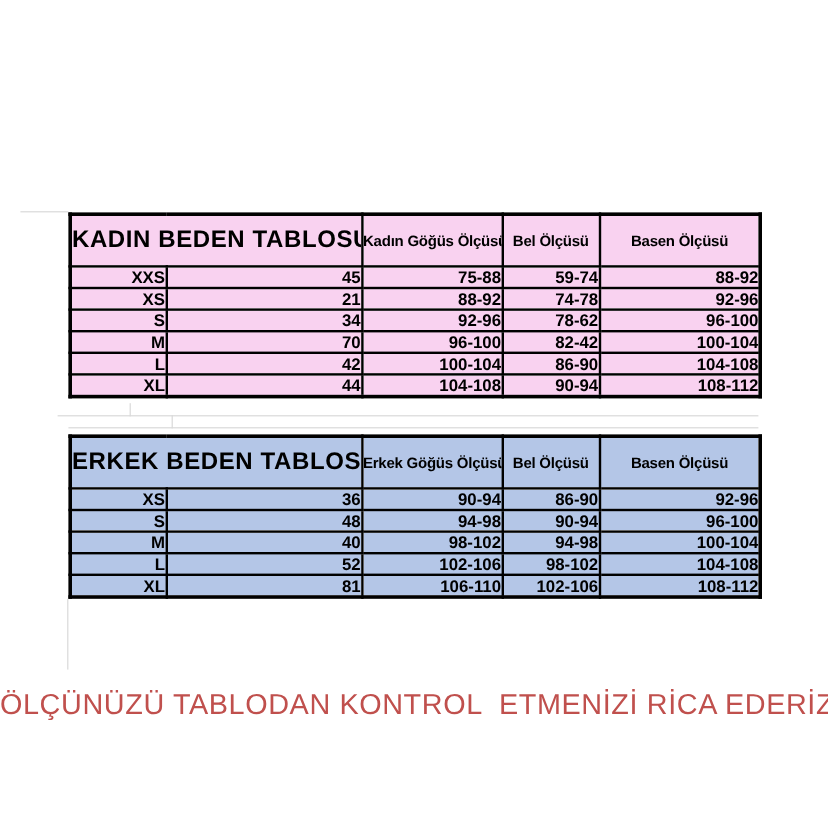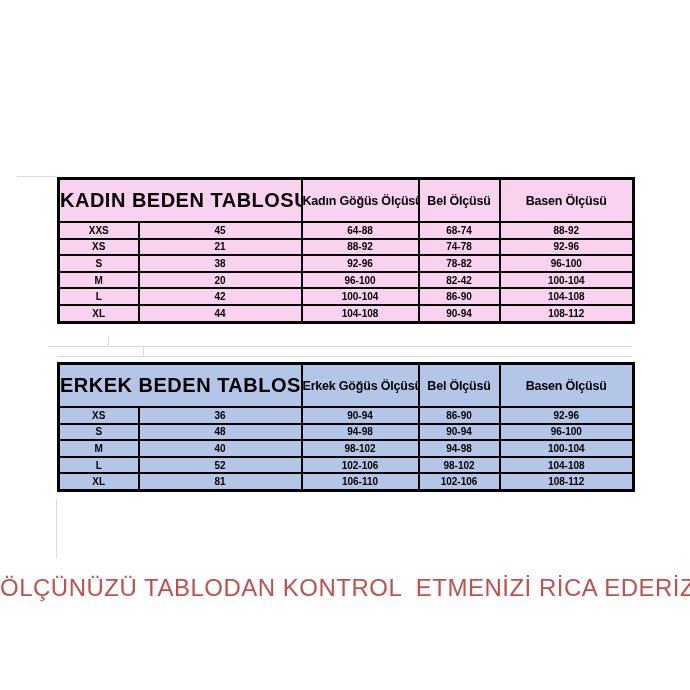--- a/index.html
+++ b/index.html
@@ -34,21 +34,21 @@
     font-weight: bold;
     white-space: nowrap;
     overflow: hidden;
   }
   table.women th, table.women td { background: #F9D2F0; }
   table.men   th, table.men   td { background: #B4C6E7; }
   table.women { top: 177px; }
   table.men   { top: 362px; }
   .size-table thead th { height: 41px; font-size: 12.5px; letter-spacing: -0.2px; }
   .size-table thead th.tbl-title { font-size: 20px; letter-spacing: 0.5px; }
-  .size-table tbody td { height: 14.6px; font-size: 10px; }
+  .size-table tbody td { height: 14.6px; font-size: 14px; text-align: right; }
   .warning {
     position: absolute;
     top: 574px;
     left: 0;
     width: 690px;
     text-align: center;
     font-size: 24px;
     letter-spacing: 0.5px;
     color: #C0504D;
     white-space: pre;
@@ -86,41 +86,41 @@
         <th colspan="2" class="tbl-title">KADIN BEDEN TABLOSU</th>
         <th>Kadın Göğüs Ölçüsü</th>
         <th>Bel Ölçüsü</th>
         <th>Basen Ölçüsü</th>
       </tr>
     </thead>
     <tbody>
       <tr>
         <td>XXS</td>
         <td>45</td>
-        <td>64-88</td>
-        <td>68-74</td>
+        <td>75-88</td>
+        <td>59-74</td>
         <td>88-92</td>
       </tr>
       <tr>
         <td>XS</td>
         <td>21</td>
         <td>88-92</td>
         <td>74-78</td>
         <td>92-96</td>
       </tr>
       <tr>
         <td>S</td>
-        <td>38</td>
+        <td>34</td>
         <td>92-96</td>
-        <td>78-82</td>
+        <td>78-62</td>
         <td>96-100</td>
       </tr>
       <tr>
         <td>M</td>
-        <td>20</td>
+        <td>70</td>
         <td>96-100</td>
         <td>82-42</td>
         <td>100-104</td>
       </tr>
       <tr>
         <td>L</td>
         <td>42</td>
         <td>100-104</td>
         <td>86-90</td>
         <td>104-108</td>

